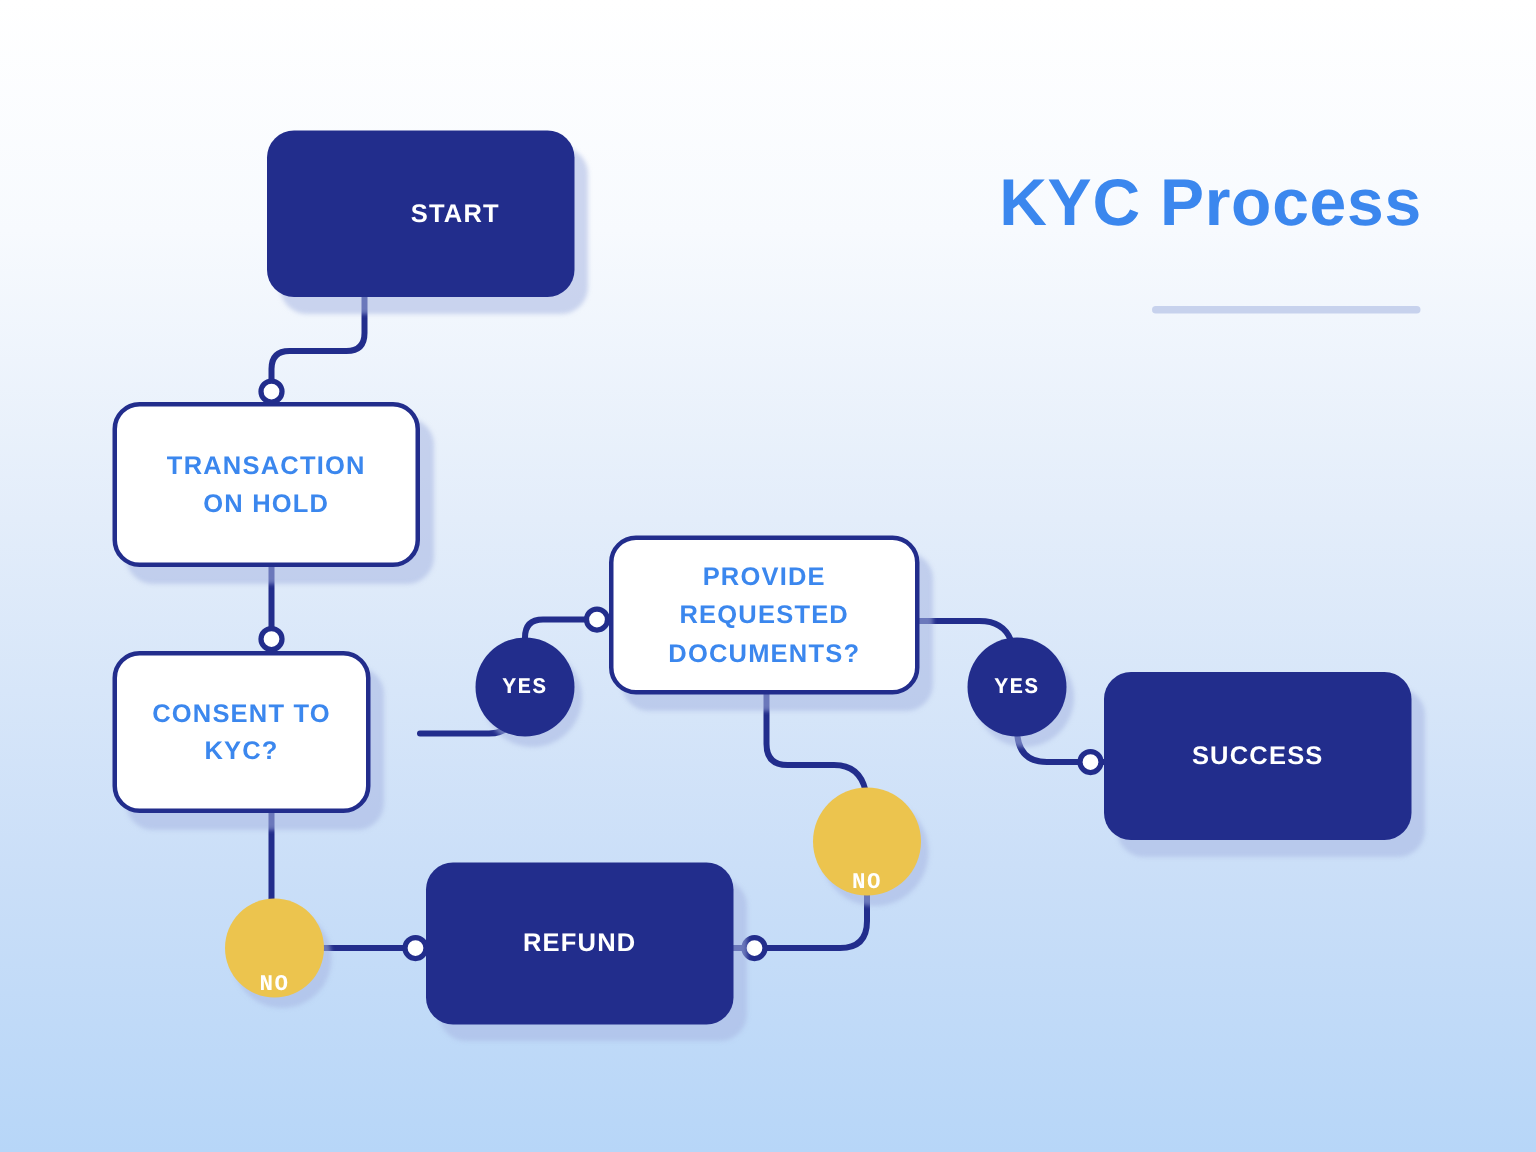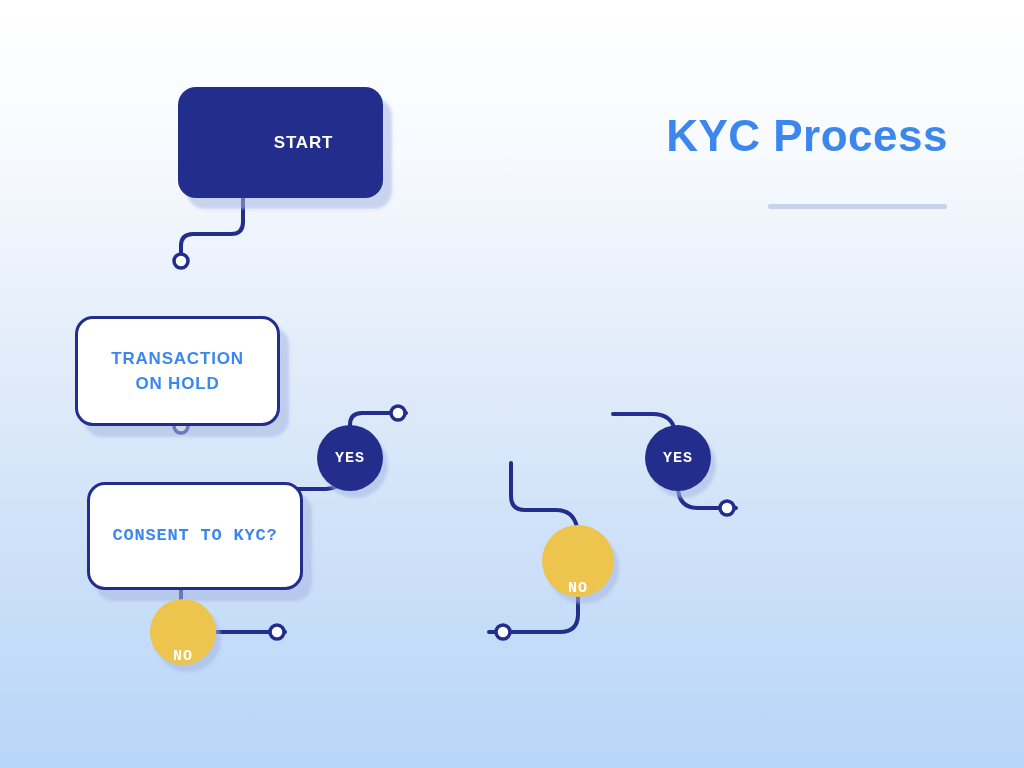--- a/index.html
+++ b/index.html
@@ -28,36 +28,36 @@
     text-align:center;
     border-radius:18px;
     font-weight:bold;
     font-size:17px;
     letter-spacing:0.8px;
     line-height:1.5;
     box-sizing:border-box;
     box-shadow:9px 11px 3px var(--shadow);
   }
   .node-dark{background:var(--navy);color:#FFFFFF;}
-  .node-light{background:#FFFFFF;border:3px solid var(--navy);color:var(--blue);padding:0 20px;margin-top:48px;}
+  .node-light{background:#FFFFFF;border:3px solid var(--navy);color:var(--blue);padding:0 20px;}
 
   .decision{
     position:absolute;
     border-radius:50%;
     display:flex;align-items:center;justify-content:center;
     color:#FFFFFF;font-weight:bold;font-size:15px;letter-spacing:1px;
     box-shadow:5px 7px 3px var(--shadow);
     font-family:Liberation Mono, monospace;
   }
   .decision-dark{background:var(--navy);}
   .decision-yellow{background:var(--yellow);align-items:flex-end;}
 
   #node-start{left:178px;top:87px;width:205px;height:111px;padding-left:46px;}
   #node-transaction{left:75px;top:268px;width:205px;height:110px;}
-  #node-consent{left:87px;top:434px;width:216px;height:108px;font-family:Liberation Mono, monospace;}
+  #node-consent{left:75px;top:434px;width:172px;height:108px;}
   #node-documents{left:406px;top:357px;width:207px;height:106px;padding:0 24px;}
   #node-success{left:736px;top:448px;width:205px;height:112px;}
   #node-refund{left:284px;top:575px;width:205px;height:108px;}
 
   #edge-consent-yes{left:317px;top:425px;width:66px;height:66px;}
   #edge-documents-yes{left:645px;top:425px;width:66px;height:66px;}
   #edge-consent-no{left:150px;top:599px;width:66px;height:66px;}
   #edge-documents-no{left:542px;top:525px;width:72px;height:72px;}
 
   .title{
@@ -118,22 +118,31 @@
   </div>
 
   <div class="node node-light" id="node-transaction">
     <span>TRANSACTION ON HOLD</span>
   </div>
 
   <div class="node node-light" id="node-consent">
     <span>CONSENT TO KYC?</span>
   </div>
 
+  <div class="node node-light" id="node-documents">
+    <span>PROVIDE REQUESTED DOCUMENTS?</span>
+  </div>
 
+  <div class="node node-dark" id="node-success">
+    <span>SUCCESS</span>
+  </div>
 
+  <div class="node node-dark" id="node-refund">
+    <span>REFUND</span>
+  </div>
 
   <div class="decision decision-dark" id="edge-consent-yes">
     <span>YES</span>
   </div>
 
   <div class="decision decision-dark" id="edge-documents-yes">
     <span>YES</span>
   </div>
 
   <div class="decision decision-yellow" id="edge-consent-no">

